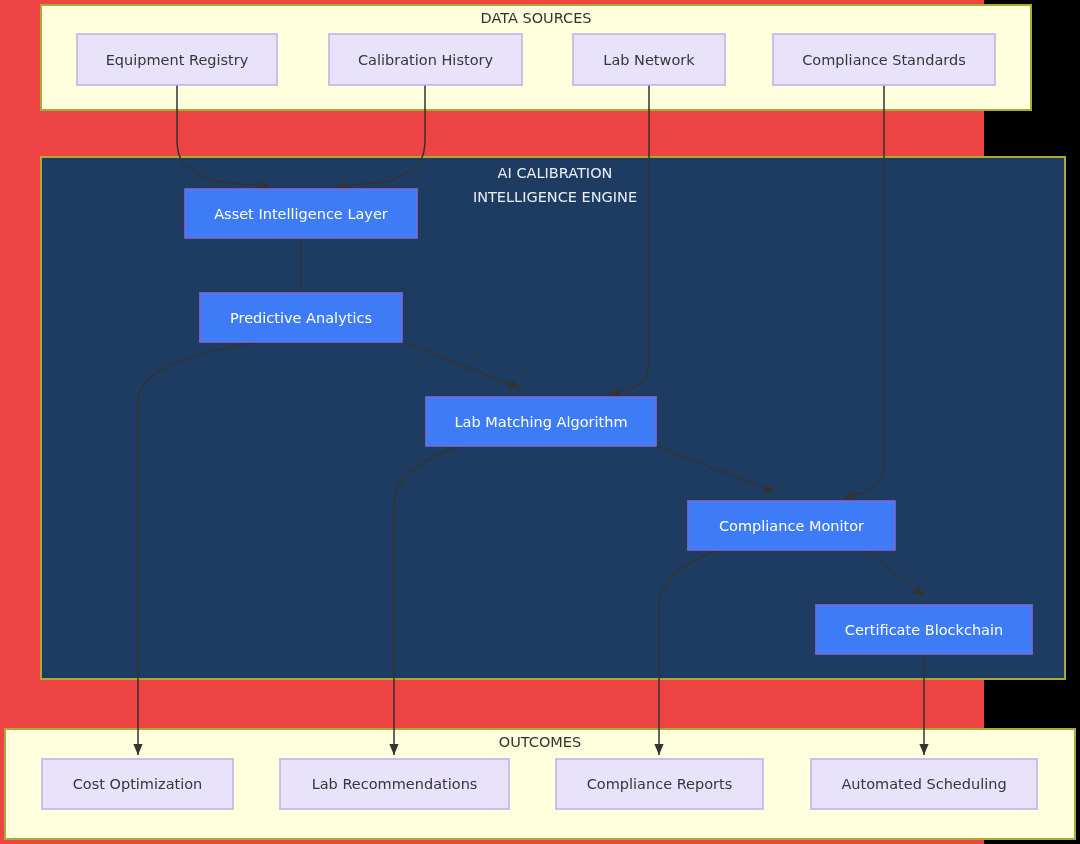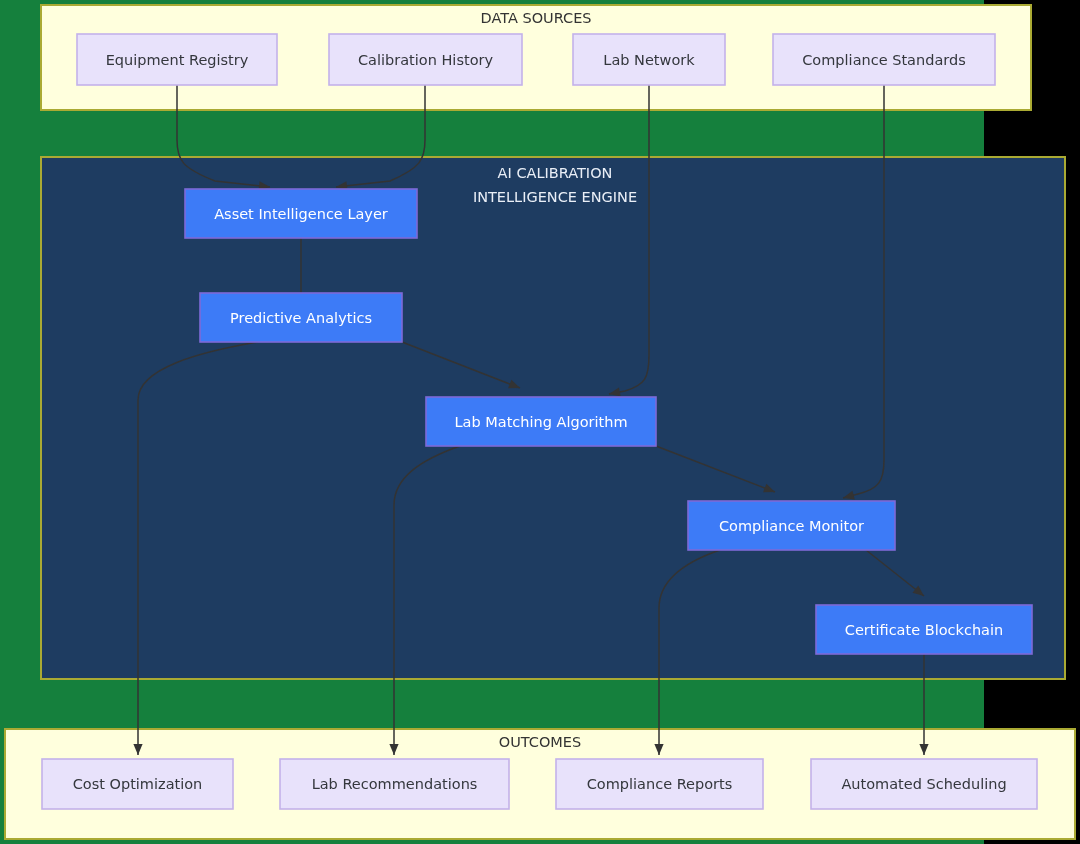--- a/index.html
+++ b/index.html
@@ -11,21 +11,21 @@
   body {
     width: 1080px;
     height: 844px;
     overflow: hidden;
     font-family: "DejaVu Sans", sans-serif;
   }
   #diagram-root {
     position: relative;
     width: 984px;
     height: 844px;
-    background: #15803d;
+    background: #ef4444;
   }
   svg#flowchart {
     display: block;
     width: 1080px;
     height: 844px;
   }
   .cluster-rect {
     stroke-width: 2px;
   }
   .cluster-label {

